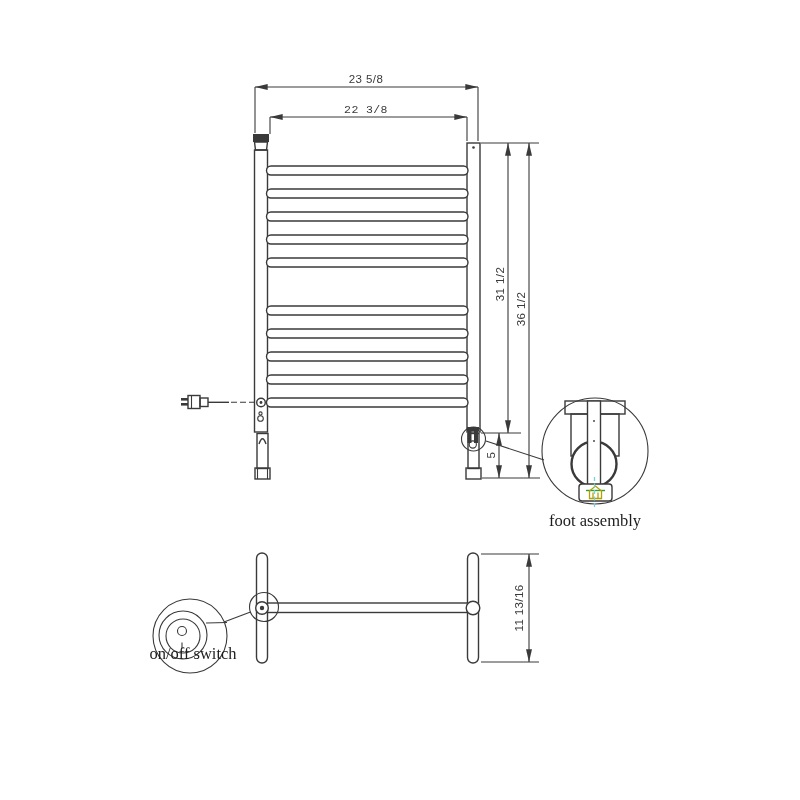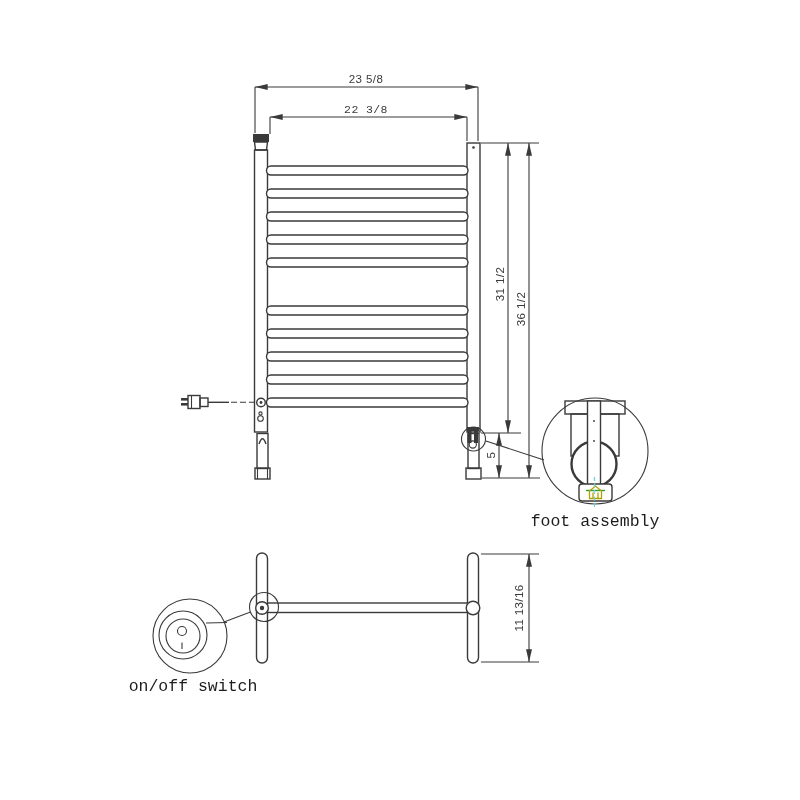--- a/index.html
+++ b/index.html
@@ -13,21 +13,21 @@
   .fl     { fill:var(--line); stroke:none; }
   .wh     { fill:#fff; }
   .hatch-stroke { stroke:var(--line); stroke-width:1.5; }
   .arrhead { fill:var(--line); }
   .cline  { fill:none; stroke:var(--centerline); stroke-width:1.3; stroke-dasharray:4 2.5; }
   .ygl    { fill:none; stroke:var(--yellow); stroke-width:1.3; }
   .ggl    { fill:none; stroke:var(--green); stroke-width:1.4; }
   .lbl { position:absolute; transform:translate(-50%,-50%); font-size:11.5px; color:var(--line);
          white-space:nowrap; letter-spacing:0.4px; }
   .lbl.vert { transform:translate(-50%,-50%) rotate(-90deg); }
-  .caption { position:absolute; transform:translate(-50%,-50%); font-family:Liberation Mono, monospace;
+  .caption { position:absolute; transform:translate(-50%,-50%); font-family:Liberation Serif, serif;
              font-size:16.5px; color:#1d1d1d; white-space:nowrap; }
 </style>
 </head>
 <body>
 
 <div id="canvas">
 
   <svg width="800" height="800" viewBox="0 0 800 800">
     <defs>
       <marker id="arr" orient="auto-start-reverse" markerUnits="userSpaceOnUse" markerWidth="14" markerHeight="8" refX="13.2" refY="4">
@@ -158,14 +158,14 @@
     </g>
   </svg>
 
   <div class="lbl" style="left:366px; top:79px;">23 5/8</div>
   <div class="lbl" style="left:366px; top:109px;font-family:Liberation Mono, monospace;">22 3/8</div>
   <div class="lbl vert" style="left:500px; top:284px;">31 1/2</div>
   <div class="lbl vert" style="left:521px; top:309px;">36 1/2</div>
   <div class="lbl vert" style="left:491px; top:455px;">5</div>
   <div class="caption" style="left:595px; top:521px;">foot assembly</div>
   <div class="lbl vert" style="left:519px; top:608px;">11 13/16</div>
-  <div class="caption" style="left:193px; top:686px;">on/off switch</div>
+  <div class="caption" style="left:193px; top:654px;">on/off switch</div>
 </div>
 
 </body></html>

